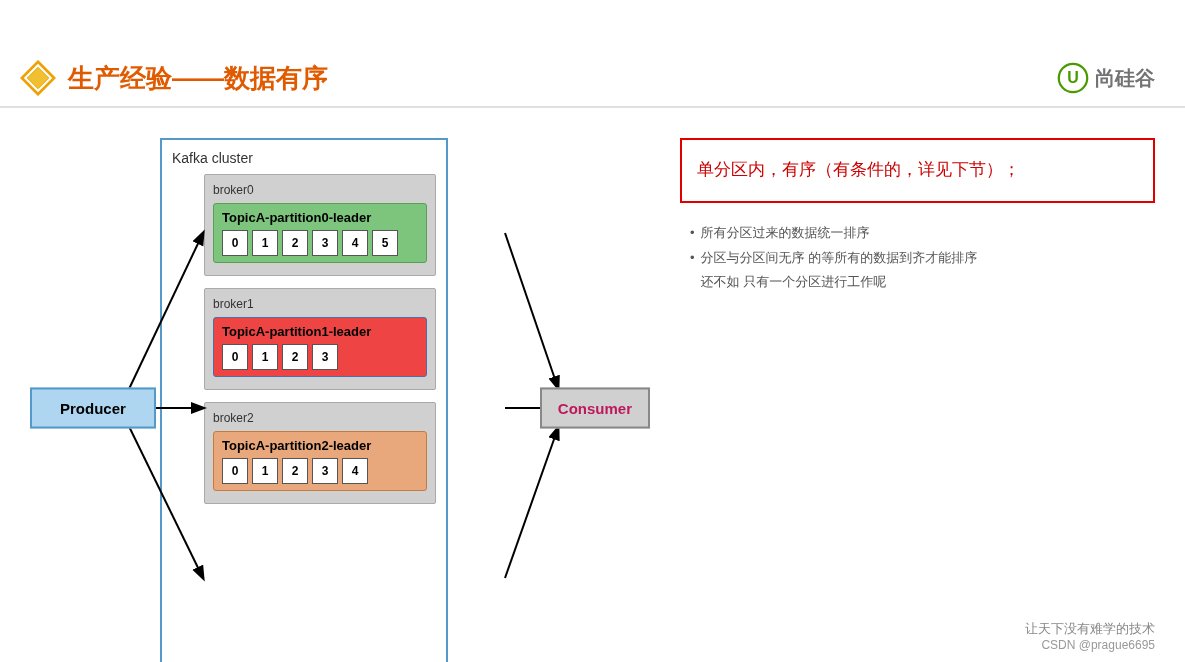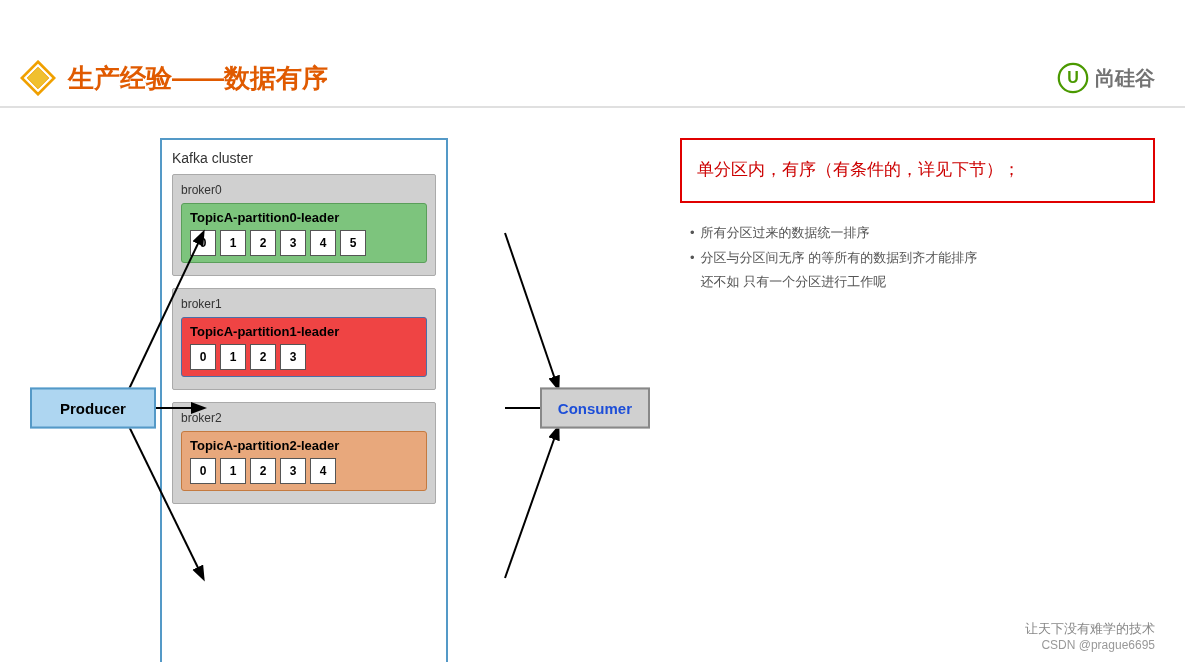--- a/index.html
+++ b/index.html
@@ -99,20 +99,21 @@
       margin-bottom: 8px;
     }
 
     
     .broker-box {
       background: #d0d0d0;
       border: 1px solid #aaa;
       padding: 8px;
       margin-bottom: 12px;
       border-radius: 2px;
+      margin-left: 32px;
     }
     .broker-label {
       font-size: 12px;
       color: #333;
       margin-bottom: 6px;
     }
 
     
     .partition-box {
       padding: 6px 8px;
@@ -157,21 +158,21 @@
     .consumer-box {
       position: absolute;
       right: 0;
       top: 50%;
       transform: translateY(-50%);
       background: #d0d0d0;
       border: 2px solid #888;
       padding: 10px 16px;
       font-size: 15px;
       font-weight: bold;
-      color: #1d4ed8;
+      color: #be185d;
       z-index: 10;
     }
 
     
     .arrows-svg {
       position: absolute;
       top: 0;
       left: 0;
       width: 100%;
       height: 100%;

